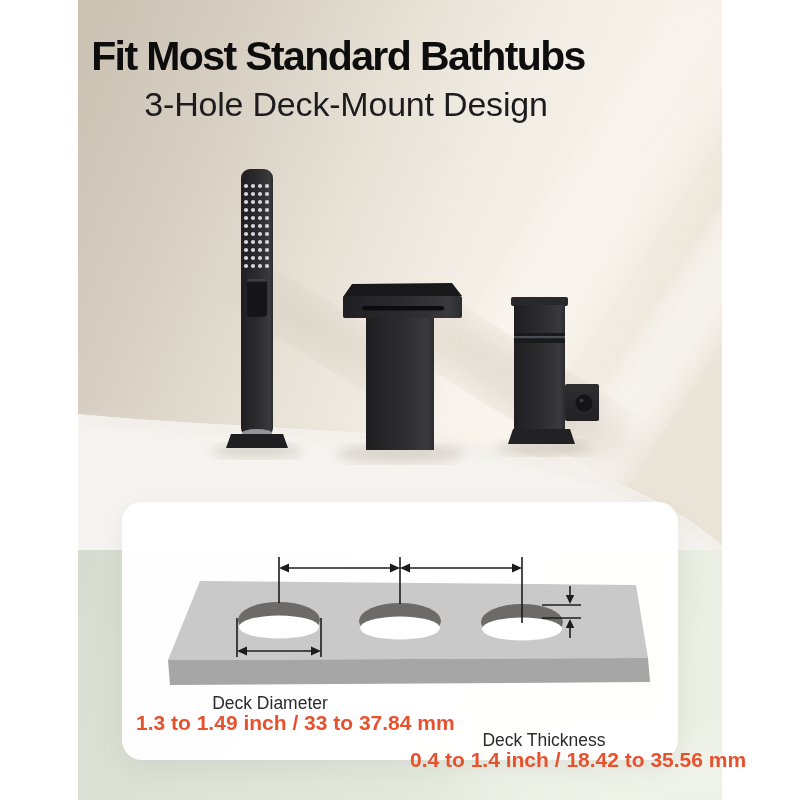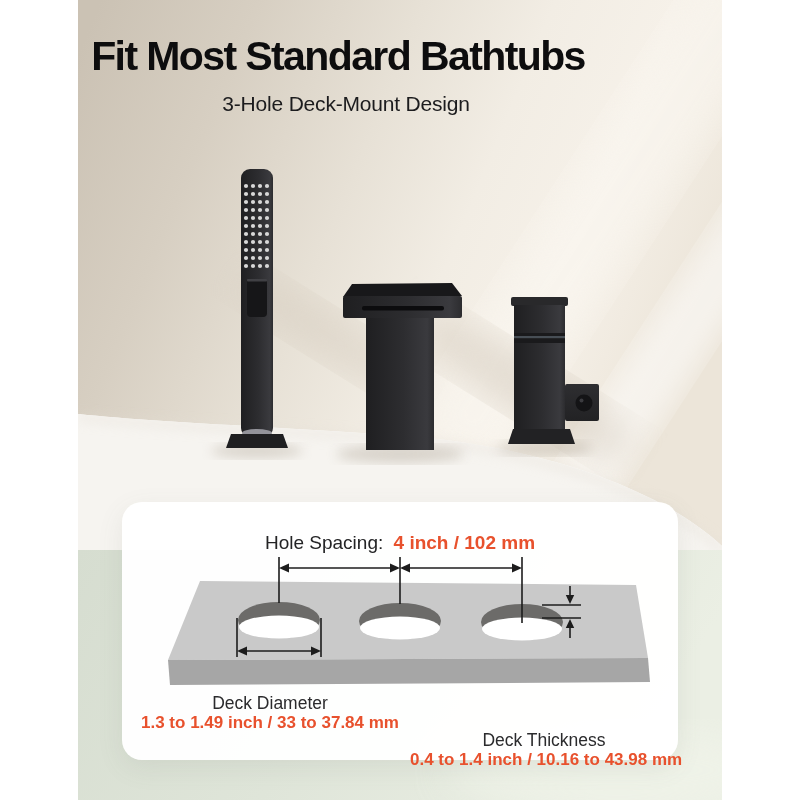--- a/index.html
+++ b/index.html
@@ -4,35 +4,35 @@
 <style>
   :root{ --accent:#e8512d; }
   html,body{margin:0;padding:0;background:#ffffff;}
   body{font-family:"Liberation Sans", sans-serif; -webkit-font-smoothing:antialiased;}
   .canvas{position:relative;width:800px;height:800px;background:#ffffff;overflow:hidden;}
   .photo-block{position:absolute;left:78px;top:0;width:520px;height:800px;}
   .scene{position:absolute;left:0;top:0;}
   .header{position:absolute;left:0;right:0;top:0;text-align:center;z-index:3;}
   .title{margin:0;position:absolute;left:0;right:0;top:33px;font-size:41px;line-height:46px;
          font-weight:700;letter-spacing:-1.6px;color:#0d0d0e;}
-  .subtitle{margin:0;position:absolute;left:16px;right:0;top:88px;font-size:21px;line-height:32px;
+  .subtitle{margin:0;position:absolute;left:16px;right:0;top:88px;font-size:34px;line-height:32px;
          font-weight:400;letter-spacing:-0.2px;color:#1c1c1e;}
   .spec-card{position:absolute;left:44px;top:502px;width:556px;height:258px;
          background:rgba(255,255,255,0.97);border-radius:20px;z-index:4;
          box-shadow:0 8px 26px rgba(100,110,95,0.10);}
   .diagram-svg{position:absolute;left:0;top:0;}
   .card-heading{position:absolute;left:0;right:0;top:30px;text-align:center;
          font-size:19px;line-height:22px;white-space:nowrap;}
   .card-heading .lbl{color:#242426;}
   .card-heading .val{color:var(--accent);font-weight:700;margin-left:5px;}
   .spec-col{position:absolute;text-align:center;}
   .spec-col.left{left:14px;top:191px;width:268px;}
   .spec-col.right{left:288px;top:191px;width:268px;margin-top:37px;}
   .spec-label{font-size:17.5px;line-height:20px;color:#2b2b2d;}
-  .spec-value{font-size:17px;line-height:20px;font-weight:700;color:var(--accent);white-space:nowrap;}
+  .spec-value{font-size:21px;line-height:20px;font-weight:700;color:var(--accent);white-space:nowrap;}
 </style>
 </head>
 <body>
 
 <div class="canvas">
   <div class="photo-block">
 
     <svg class="scene" width="644" height="800" viewBox="0 0 644 800" aria-hidden="true">
       <defs>
         <linearGradient id="wallGrad" x1="0" y1="0.1" x2="1" y2="0.45">
@@ -186,29 +186,25 @@
             <line x1="420" y1="103" x2="459" y2="103"></line>
             <line x1="420" y1="116" x2="459" y2="116"></line>
             <line x1="448" y1="84" x2="448" y2="97"></line>
             <polygon points="448,102 443.8,93 452.2,93" stroke="none"></polygon>
             <line x1="448" y1="136" x2="448" y2="124"></line>
             <polygon points="448,117 443.8,126 452.2,126" stroke="none"></polygon>
           </g>
         </g>
       </svg>
 
-      <div class="card-heading">
-        <span class="lbl">Hole Spacing:</span>
-        <span class="val">4 inch / 102 mm</span>
-      </div>
 
       <div class="spec-col left">
         <div class="spec-label">Deck Diameter</div>
         <div class="spec-value">1.3 to 1.49 inch / 33 to 37.84 mm</div>
       </div>
       <div class="spec-col right">
         <div class="spec-label">Deck Thickness</div>
-        <div class="spec-value">0.4 to 1.4 inch / 10.16 to 43.98 mm</div>
+        <div class="spec-value">0.4 to 1.4 inch / 18.42 to 35.56 mm</div>
       </div>
     </div>
 
   </div>
 </div>
 
 </body></html>

